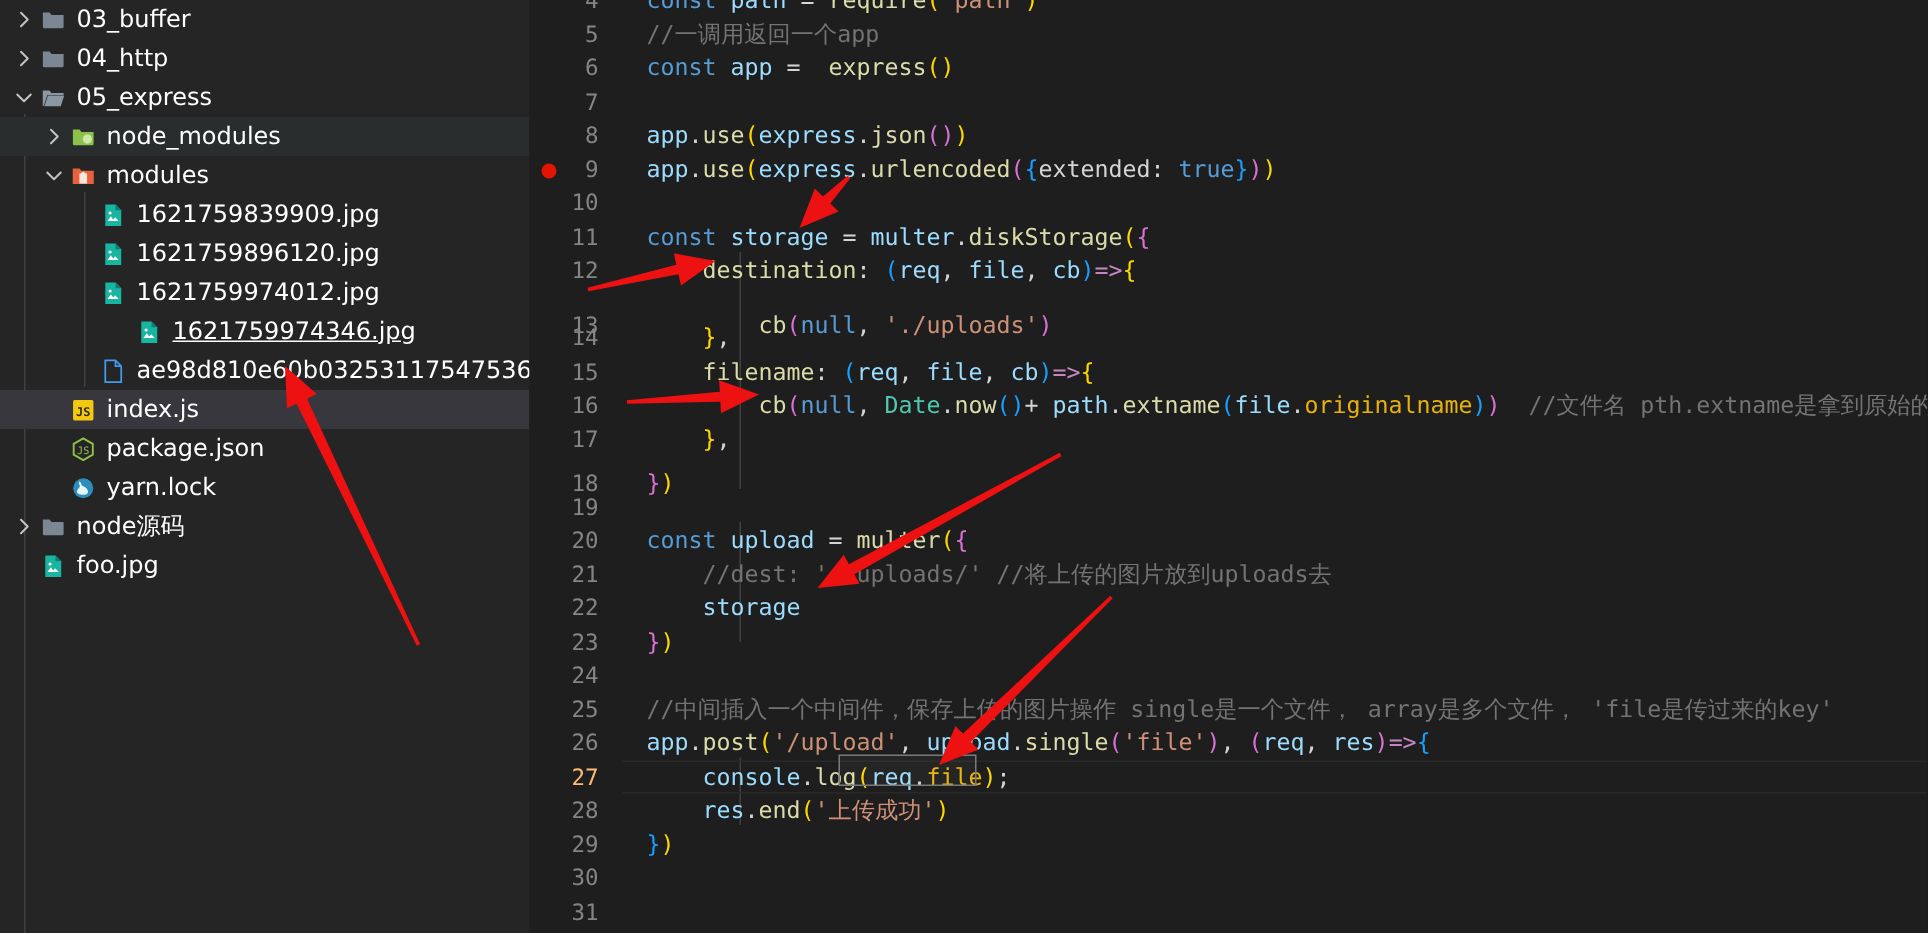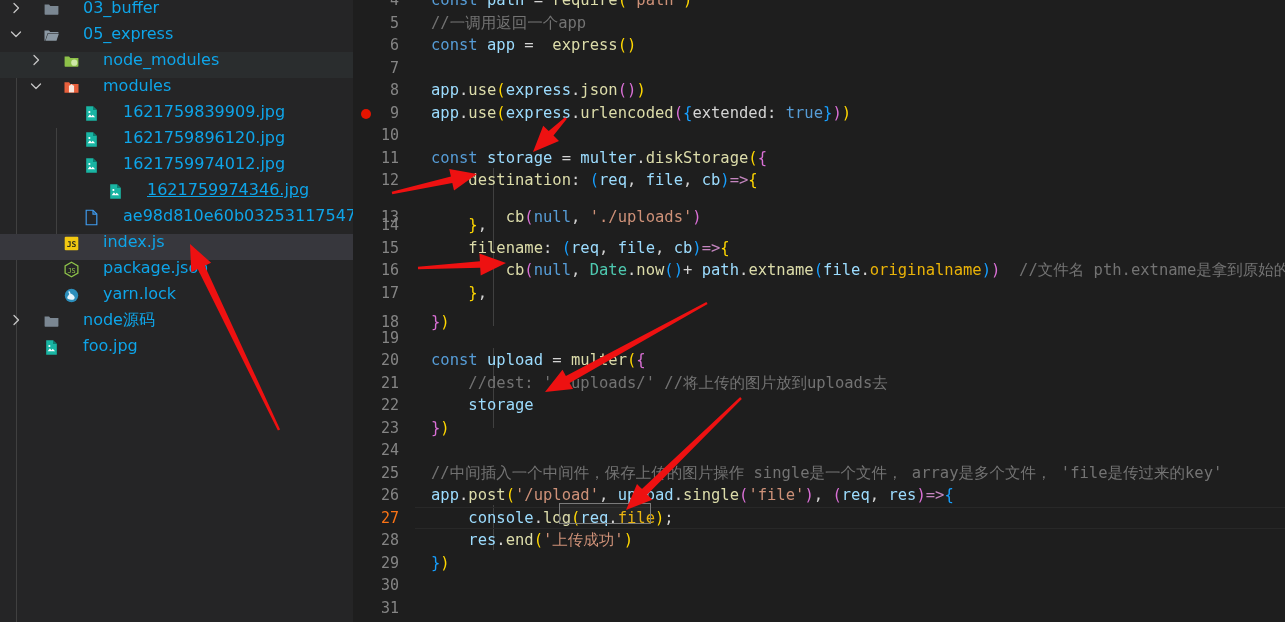--- a/index.html
+++ b/index.html
@@ -23,26 +23,26 @@
     height: 622px;
     background: #252526;
     position: relative;
     flex: 0 0 353px;
     overflow: hidden;
   }
   .tree-row {
     position: relative;
     height: 26px;
     display: flex;
-    color: #0ea5e9;
+    align-items: center;
+    color: #ffffff;
     font-size: 16px;
     font-family: "DejaVu Sans", sans-serif;
     white-space: nowrap;
     padding-right: 4px;
-    gap: 16px;
   }
   .tree-row.selected { background: #37373d; }
   .tree-row.hovered  { background: #2a2d2e; }
 
   .twisty {
     width: 16px; height: 16px;
     flex: 0 0 16px;
     position: relative;
     margin-right: 2px;
   }
@@ -86,21 +86,21 @@
   .gutter {
     position: absolute;
     left: 0; top: 0;
     width: 54px;
     text-align: right;
     color: #858585;
     font-family: "DejaVu Sans Mono", monospace;
     font-size: 15px;
     padding-right: 8px;
   }
-  .gutter.current { color: #f97316; }
+  .gutter.current { color: #fdba74; }
   .code-text {
     position: absolute;
     left: 78px;
     top: 0;
     white-space: pre;
   }
   .line-hl {
     position: absolute;
     left: 62px; right: 0; top: 0; bottom: 0;
     border-top: 1px solid #282828;
@@ -164,20 +164,33 @@
             <svg width="16" height="16" viewBox="0 0 16 16">
               <path d="M6 3.5L10.5 8 6 12.5" fill="none" stroke="#c5c5c5" stroke-width="1.3" stroke-linecap="round" stroke-linejoin="round"></path>
             </svg>
           </span>
           <span class="ico">
             <svg width="17" height="17" viewBox="0 0 16 16">
               <path d="M1.5 3.2h4.2l1.2 1.5h7.6v7.6a.7.7 0 0 1-.7.7H2.2a.7.7 0 0 1-.7-.7z" fill="#7b8792"></path>
             </svg>
           </span>
           <span class="tree-label">03_buffer</span>
+        </div>
+        <div class="tree-row" style="padding-left:8px;">
+          <span class="twisty">
+            <svg width="16" height="16" viewBox="0 0 16 16">
+              <path d="M6 3.5L10.5 8 6 12.5" fill="none" stroke="#c5c5c5" stroke-width="1.3" stroke-linecap="round" stroke-linejoin="round"></path>
+            </svg>
+          </span>
+          <span class="ico">
+            <svg width="17" height="17" viewBox="0 0 16 16">
+              <path d="M1.5 3.2h4.2l1.2 1.5h7.6v7.6a.7.7 0 0 1-.7.7H2.2a.7.7 0 0 1-.7-.7z" fill="#7b8792"></path>
+            </svg>
+          </span>
+          <span class="tree-label">04_http</span>
         </div>
         <div class="tree-row" style="padding-left:8px;">
           <span class="twisty">
             <svg width="16" height="16" viewBox="0 0 16 16">
               <path d="M3.5 6L8 10.5 12.5 6" fill="none" stroke="#c5c5c5" stroke-width="1.3" stroke-linecap="round" stroke-linejoin="round"></path>
             </svg>
           </span>
           <span class="ico">
             <svg width="17" height="17" viewBox="0 0 16 16">
               <path d="M1.4 3.2h4.2l1.2 1.5h7.7v1.2H4.3L2 12.9H1.4z" fill="#8b98a3"></path>

